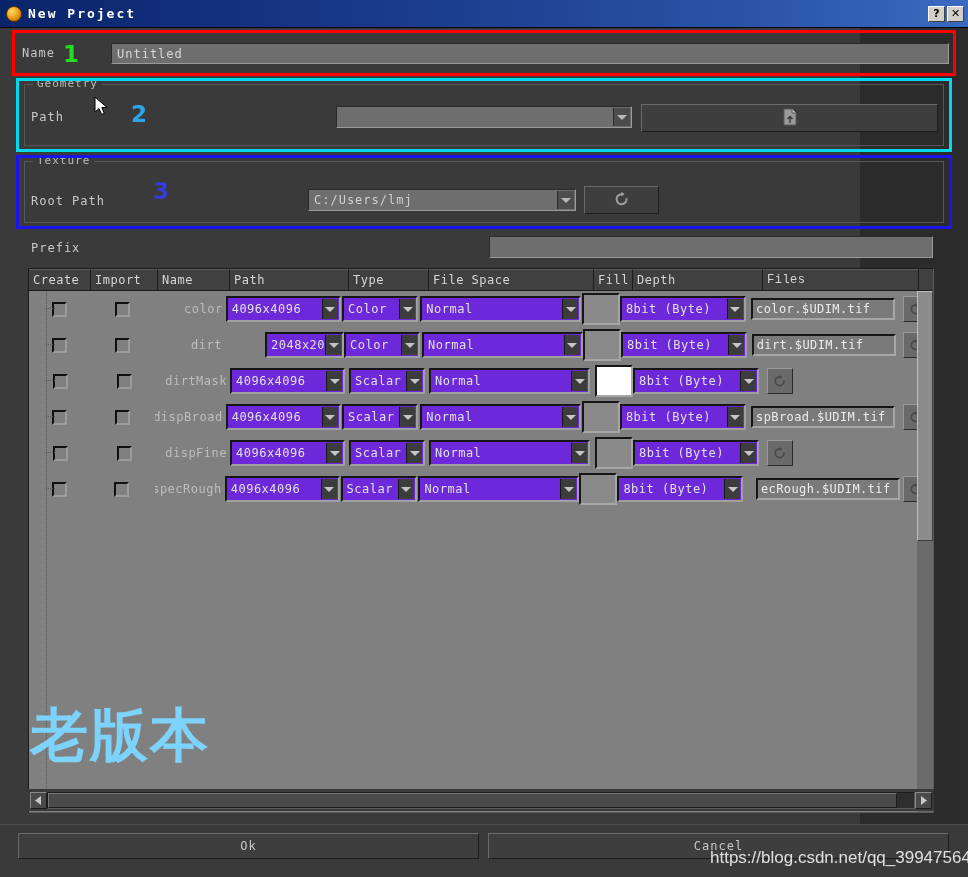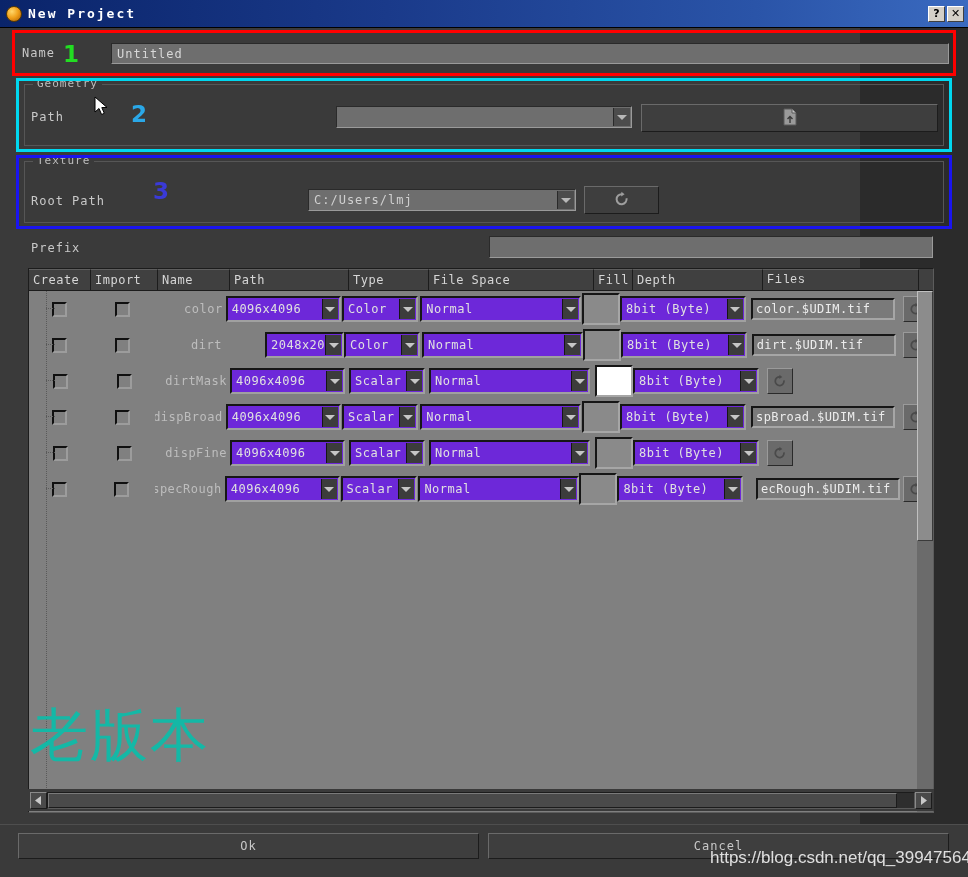--- a/index.html
+++ b/index.html
@@ -332,23 +332,23 @@
     background: #3a3a3a;
     border-top: 1px solid #4e4e4e;
     box-sizing: border-box;
   }
   #ok-button     { position: absolute; left: 18px;  top: 833px; width: 461px; height: 26px; }
   #cancel-button { position: absolute; left: 488px; top: 833px; width: 461px; height: 26px; }
 
   
   #old-version-mark {
     position: absolute; left: 30px; top: 706px;
-    color: #14b8a6;
+    color: #7dd3fc;
     font-size: 58px;
-    font-weight: normal;
+    font-weight: bold;
     font-family: "DejaVu Sans", sans-serif;
     letter-spacing: 2px;
     line-height: 1;
     z-index: 25;
     pointer-events: none;
     white-space: nowrap;
   }
   #watermark {
     position: absolute; left: 710px; top: 848px;
     color: #e8e8e8;

